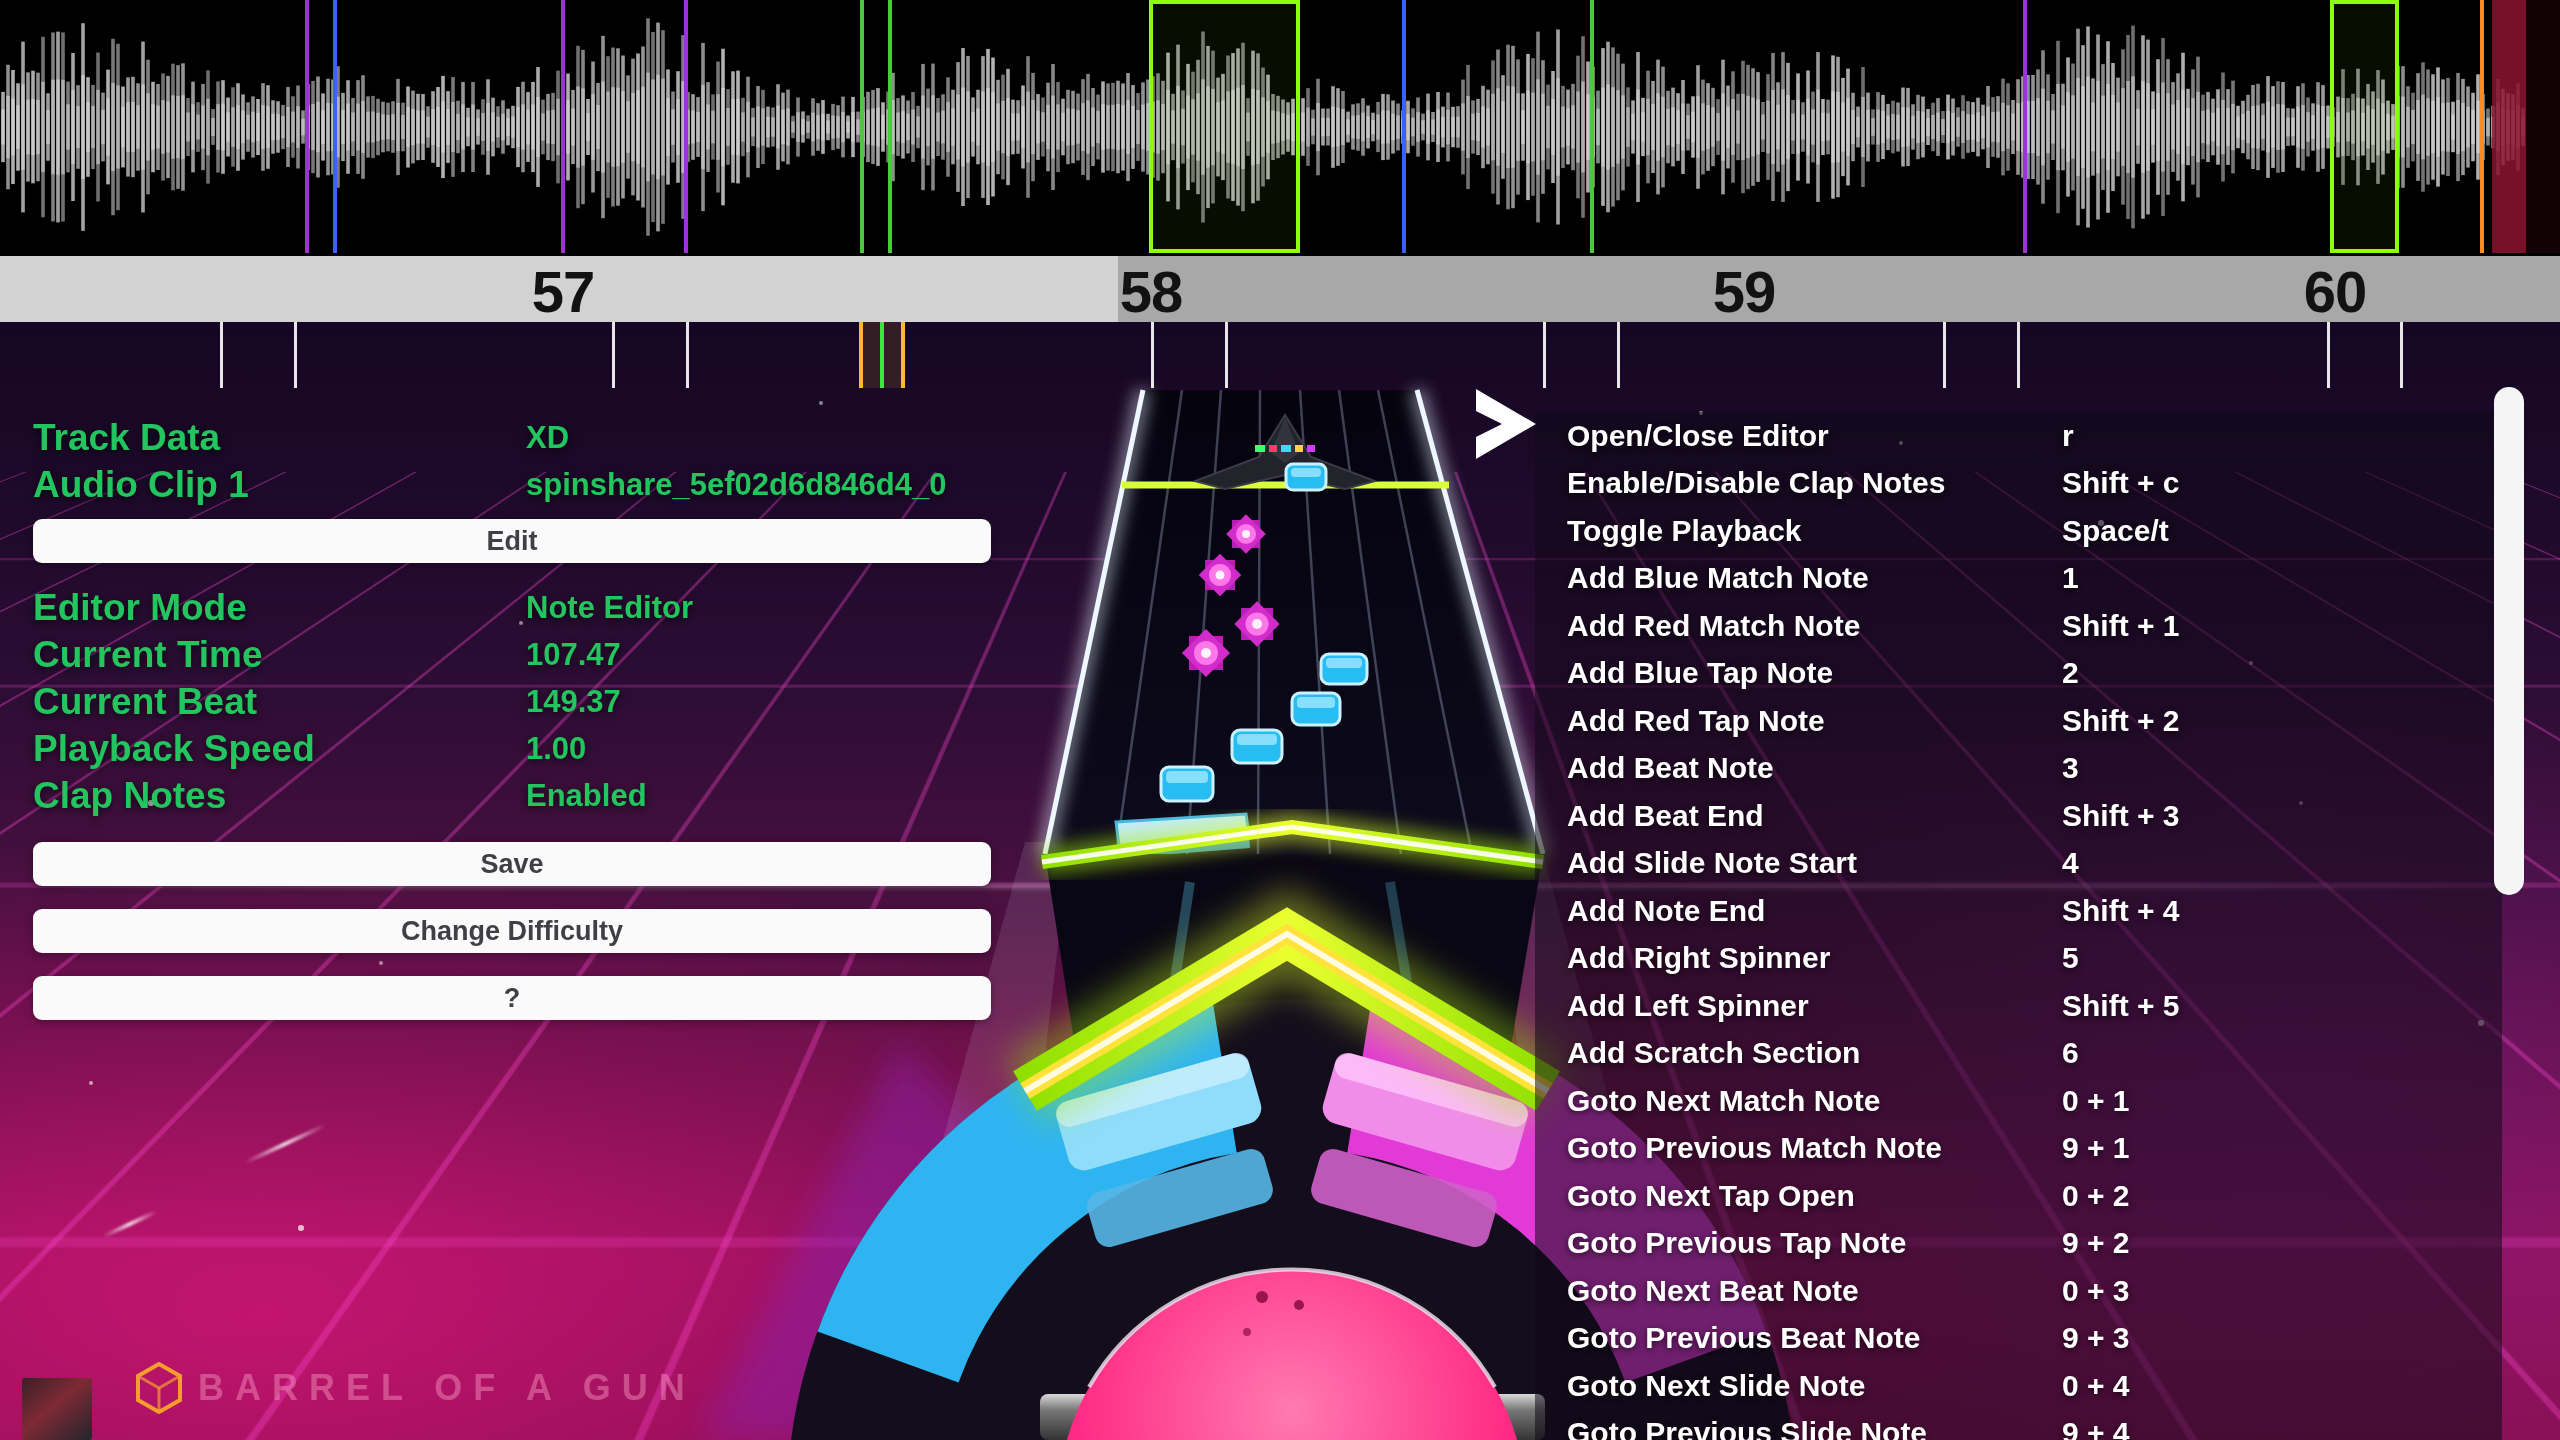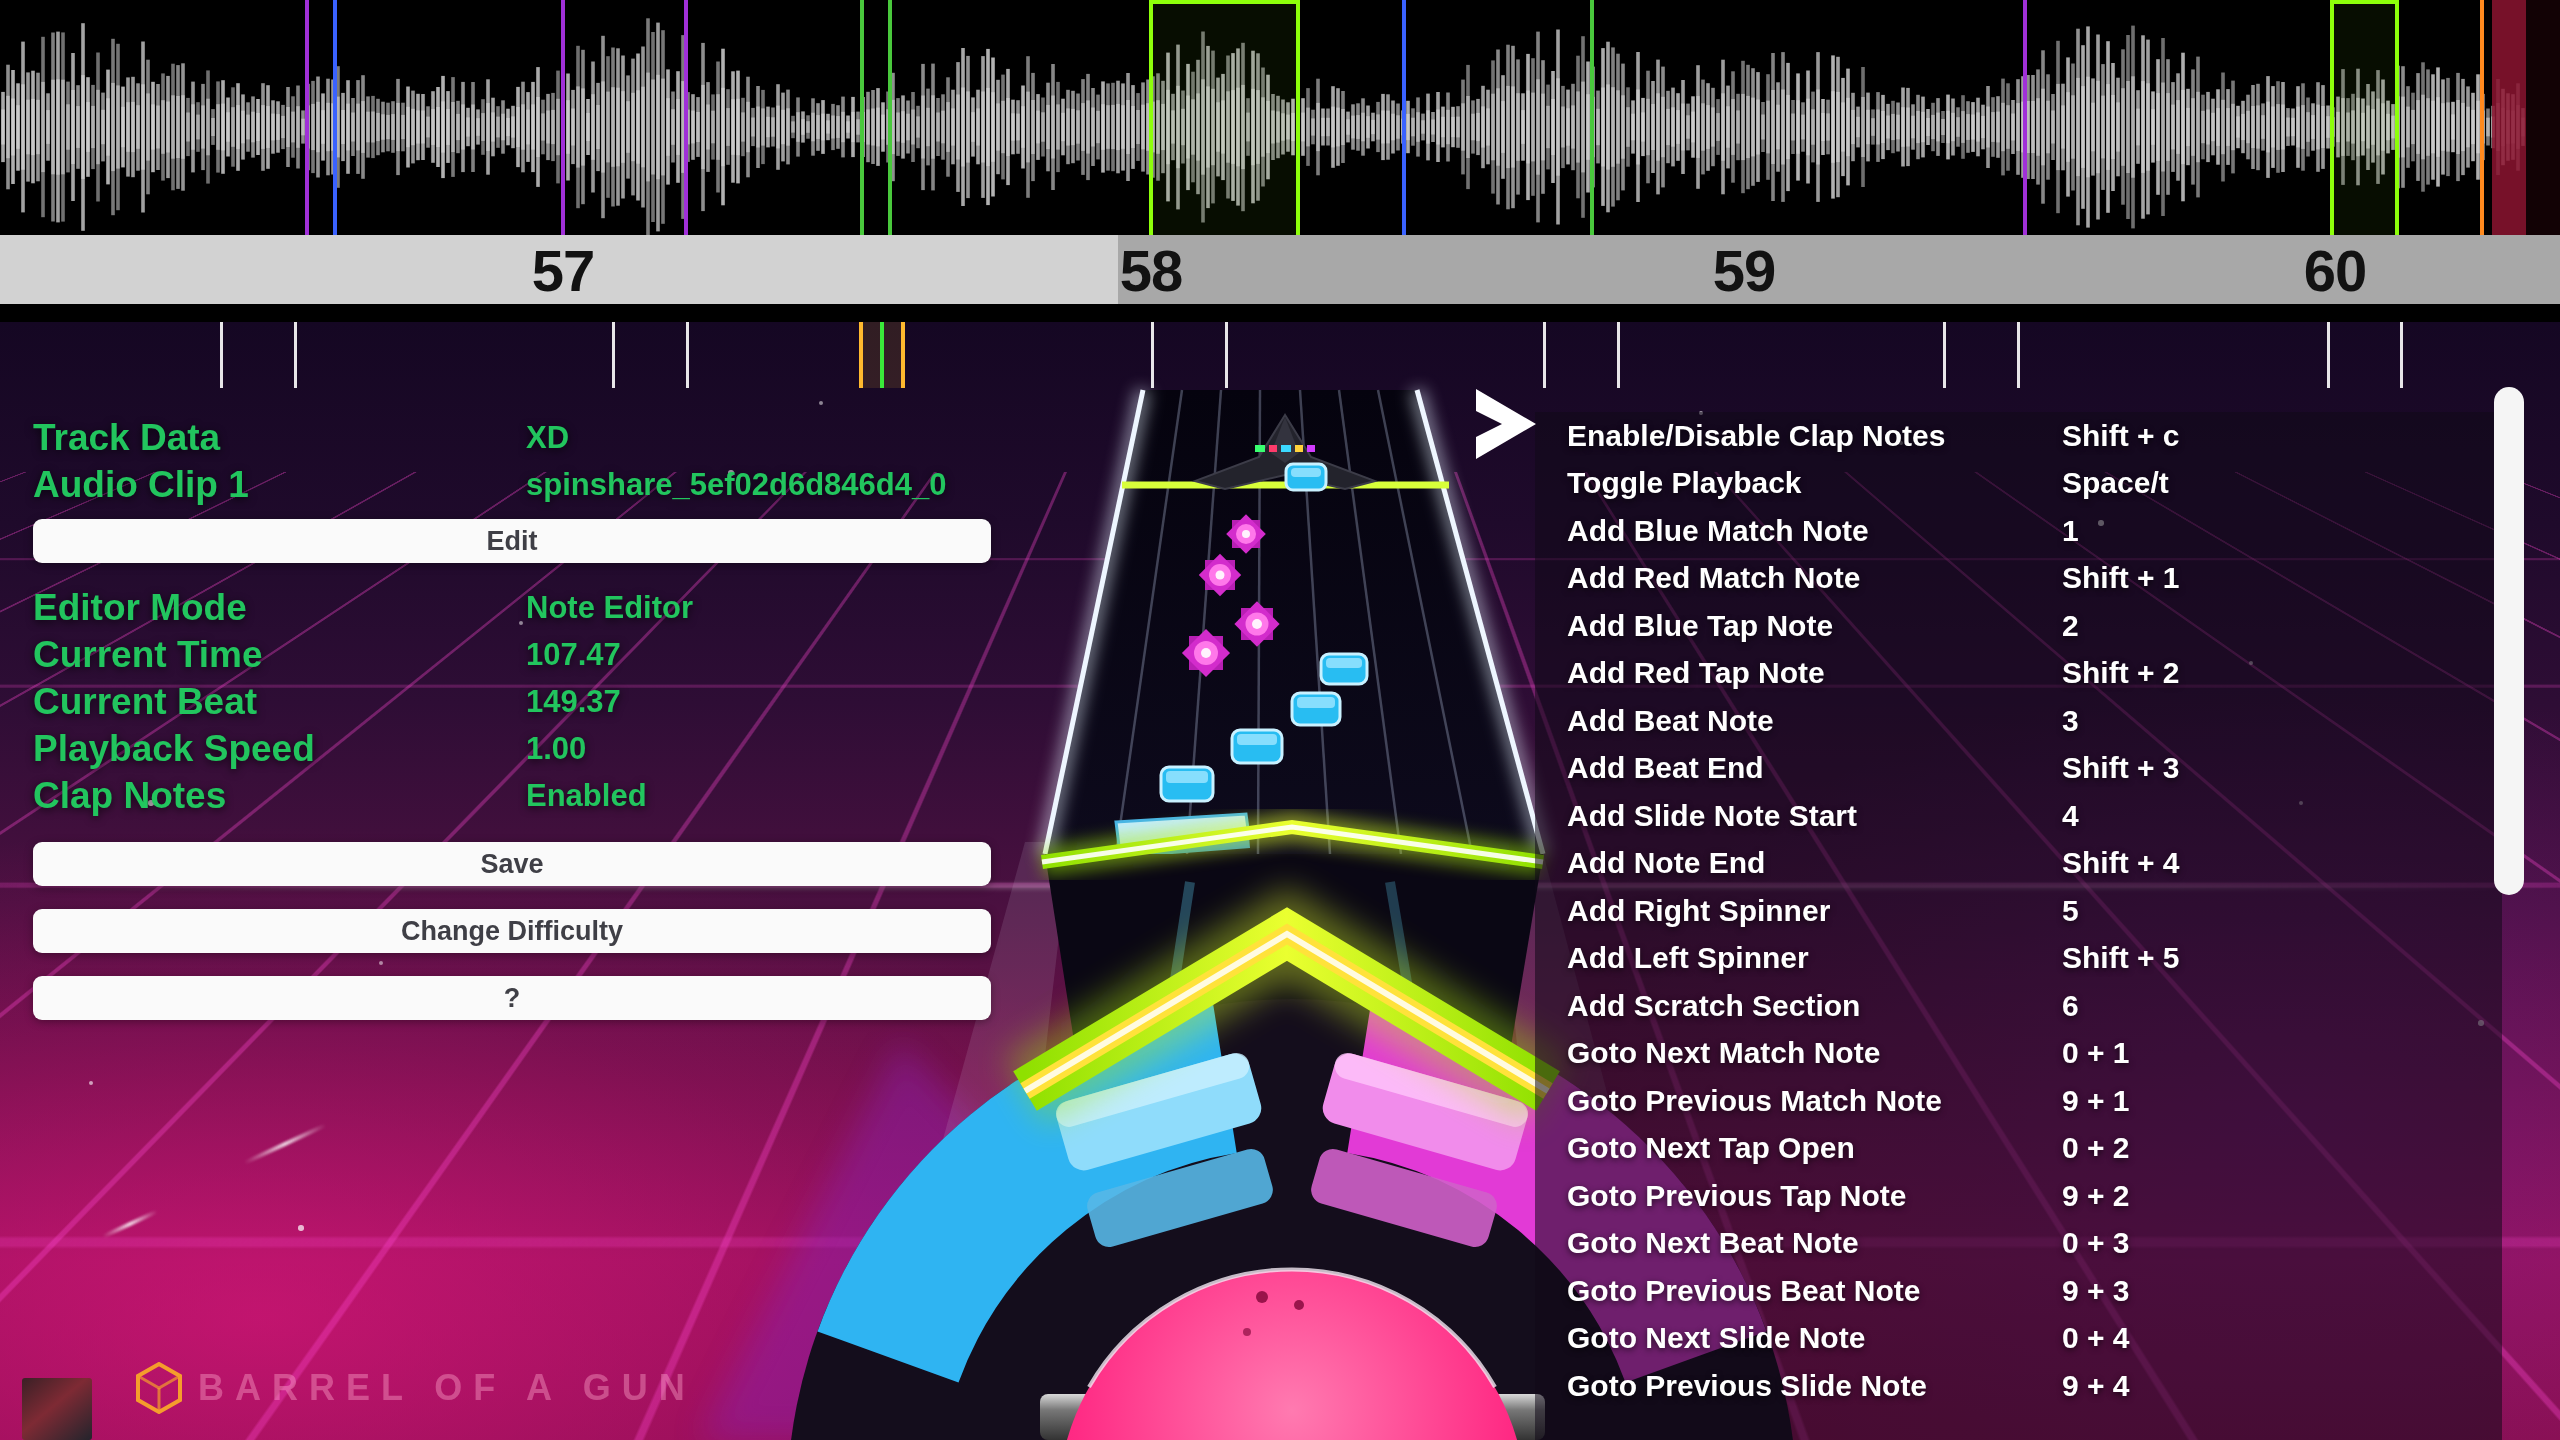--- a/index.html
+++ b/index.html
@@ -3,21 +3,21 @@
 <meta charset="utf-8">
 <style>
   html,body{margin:0;padding:0;background:#000;}
   .screen{position:relative;width:2560px;height:1440px;overflow:hidden;background:#000;
           font-family:"Liberation Sans",sans-serif;}
 
   
   .waveform-panel{position:absolute;left:0;top:0;width:2560px;height:253px;background:#000;}
 
   
-  .timeline-ruler{position:absolute;left:0;top:235px;width:2560px;height:69px;background:#a8a8a8;overflow:hidden;}
+  .timeline-ruler{position:absolute;left:0;top:256px;width:2560px;height:69px;background:#a8a8a8;overflow:hidden;}
   .ruler-progress{position:absolute;left:0;top:0;height:100%;background:#d2d2d2;}
   .beat-label{position:absolute;top:50%;transform:translate(-50%,-50%);font-size:58px;font-weight:700;color:#121212;letter-spacing:-1px;}
 
   
   .scene{position:absolute;left:0;top:322px;width:2560px;height:1118px;overflow:hidden;}
   .sky{position:absolute;inset:0;background:linear-gradient(180deg,#150723 0%,#1f0a2b 18%,#2e0d35 34%,#4a1040 52%,#6f1149 68%,#97125a 84%,#8a0f50 100%);}
   .glow-bl{position:absolute;left:-300px;top:500px;width:1600px;height:900px;background:radial-gradient(ellipse at 35% 55%,rgba(232,23,130,.55),rgba(180,15,110,.25) 45%,transparent 70%);}
   .glow-right{position:absolute;right:-200px;top:350px;width:1200px;height:900px;background:radial-gradient(ellipse at 60% 50%,rgba(120,30,160,.35),transparent 70%);}
   .gridwrap{position:absolute;inset:0;perspective:800px;perspective-origin:50% 20%;overflow:hidden;}
   .grid{position:absolute;left:-60%;width:220%;top:150px;height:1500px;transform-origin:50% 0;transform:rotateX(55deg);
@@ -1353,20 +1353,24 @@
     <div id="lp-buttons">
         <div class="panel-btn">Save</div>
         <div class="panel-btn">Change Difficulty</div>
         <div class="panel-btn">?</div>
       </div>
   </div>
 
   <div class="shortcuts-panel">
     <div id="shortcut-rows">
         <div class="sc-row">
+          <span class="sc-label">Open/Close Editor</span>
+          <span class="sc-keys">r</span>
+        </div>
+        <div class="sc-row">
           <span class="sc-label">Enable/Disable Clap Notes</span>
           <span class="sc-keys">Shift + c</span>
         </div>
         <div class="sc-row">
           <span class="sc-label">Toggle Playback</span>
           <span class="sc-keys">Space/t</span>
         </div>
         <div class="sc-row">
           <span class="sc-label">Add Blue Match Note</span>
           <span class="sc-keys">1</span>

